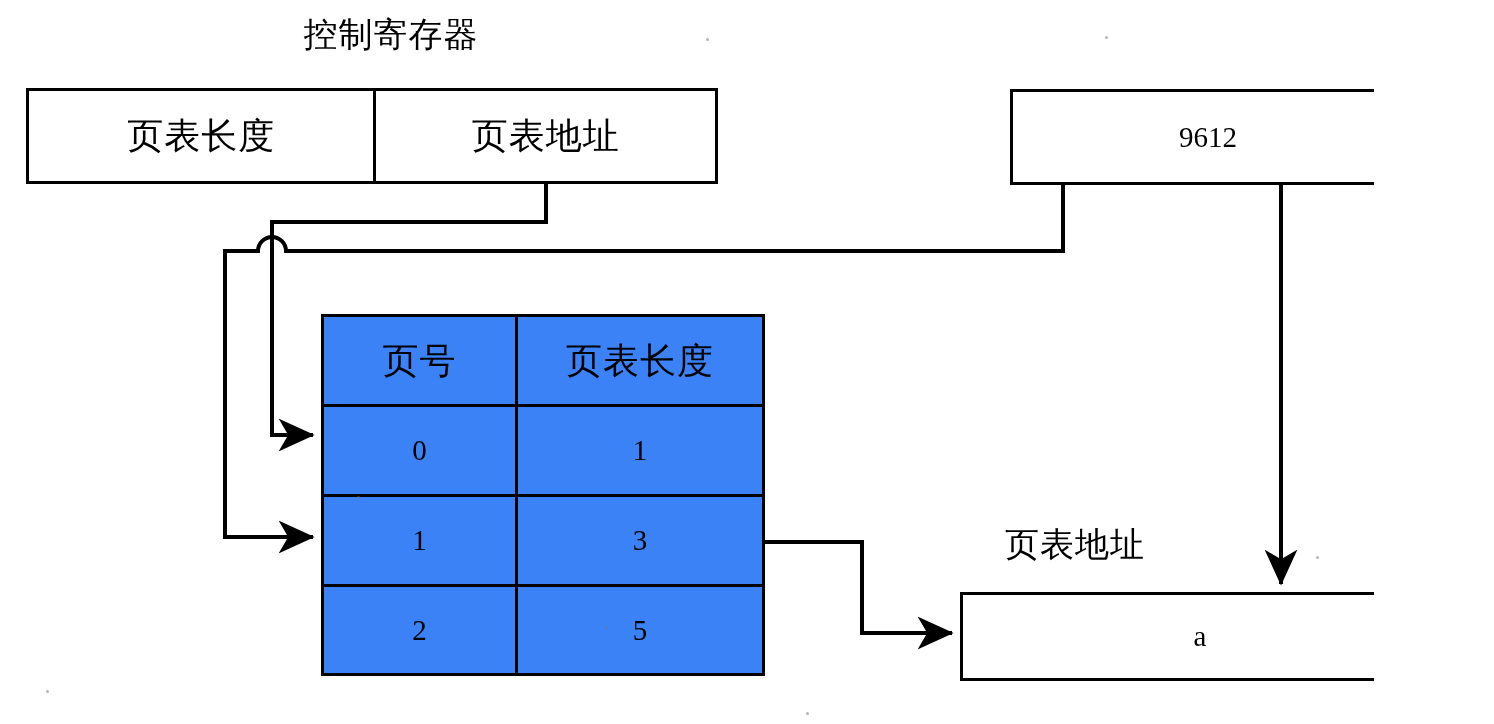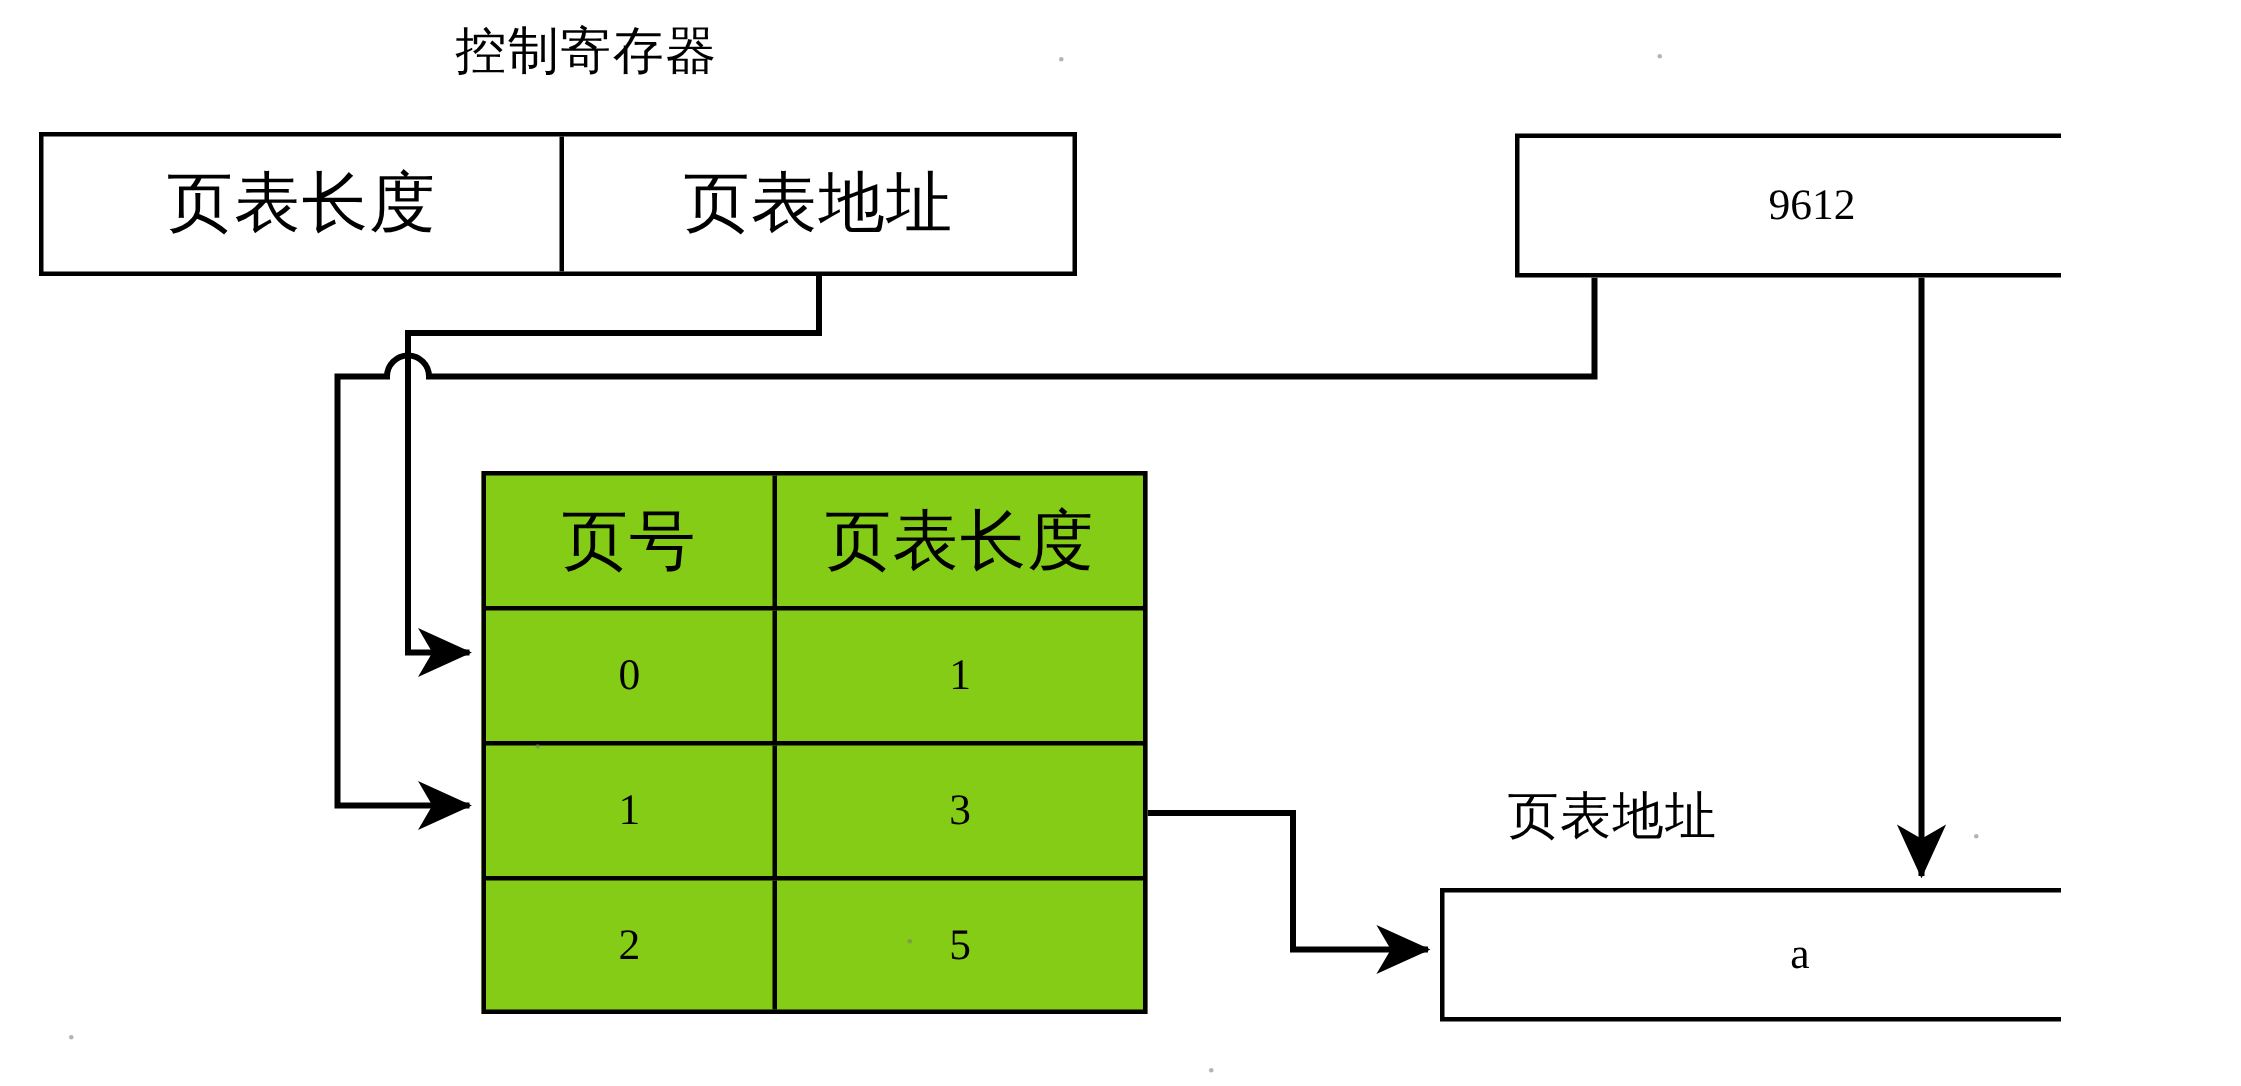--- a/index.html
+++ b/index.html
@@ -31,21 +31,21 @@
   }
   .cap {
     position: absolute;
     white-space: nowrap;
     font-size: 34px;
     line-height: 1;
     letter-spacing: 1px;
     text-align: center;
   }
   .cell-text {
-    font-size: 44px;
+    font-size: 36px;
     line-height: 1;
     letter-spacing: 1px;
     white-space: nowrap;
   }
   .num-text {
     font-size: 29px;
     line-height: 1;
     white-space: nowrap;
   }
 
@@ -72,21 +72,21 @@
   #physical-addr {
     left: 960px; top: 592px; width: 480px; height: 89px;
   }
 
   
   #page-table {
     position: absolute;
     left: 321px; top: 314px; width: 444px; height: 362px;
     box-sizing: border-box;
     border: 3px solid #000000;
-    background: #84cc16;
+    background: #3b82f6;
     display: flex;
     flex-direction: column;
   }
   .pt-row {
     display: flex;
     box-sizing: border-box;
     width: 100%;
   }
   .pt-row.hdr   { height: 90px; border-bottom: 3px solid #000000; }
   .pt-row.r0    { height: 90px; border-bottom: 3px solid #000000; }

